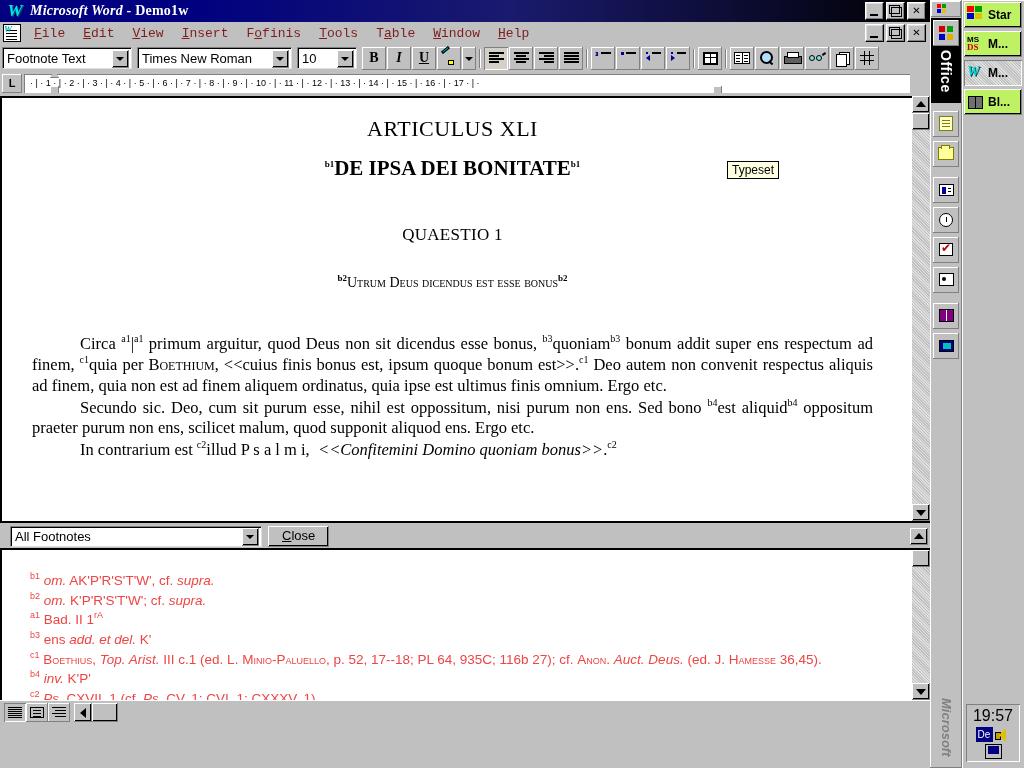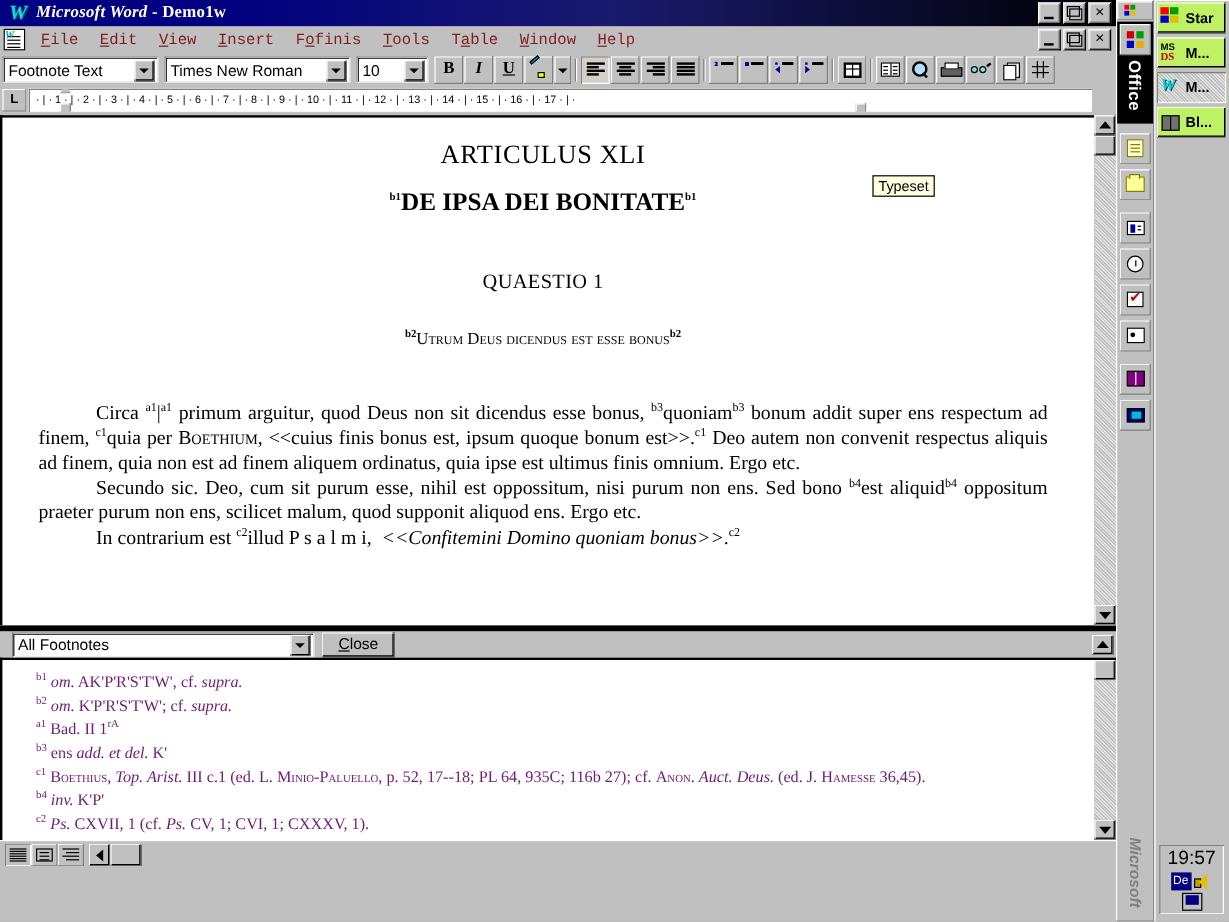--- a/index.html
+++ b/index.html
@@ -351,39 +351,40 @@
   .bodypar3 {
     font-size: 16.5px; text-align: left; text-indent: 48px;
     line-height: 1.27; margin-top: 0px;
   }
   sup.ref { font-size: 10px; vertical-align: super; }
 
   
   .fn-bar {
     height: 27px; background:#c0c0c0; display:flex; align-items:center;
     padding: 3px 2px 2px 10px; gap: 6px;
-    border-top: 5px solid #000000;
+    border-top: 2px solid #000000;
   }
   #combo-footnotes { width: 252px; height:21px; margin-right:0; }
   .btn3d {
     height:21px; padding: 0 14px; background:#c0c0c0;
     box-shadow: inset -1px -1px 0 #808080, inset 1px 1px 0 #ffffff,
                 inset -2px -2px 0 #000;
     font-size:13px; line-height:19px; color:#000; cursor:default;
     font-family:"Liberation Sans",sans-serif;
   }
   .fn-pane {
     height: 152px; background:#fff; display:flex;
     border-left:2px solid #000; border-top:2px solid #000;
     position: relative; overflow:hidden;
   }
   .fn-inner {
     flex:1; padding: 8px 10px 0 28px;
-    font-family:Liberation Serif, serif; font-size: 13.5px; color:#701a75;
+    font-family:Liberation Sans, sans-serif; font-size: 13.5px; color:#ef4444;
     line-height: 1.42;
+    margin-top: 12px;
   }
   .fn-line { white-space: normal; }
   .fn-line sup { font-size: 9px; vertical-align: super; }
 
   
   .statusbar {
     height: 24px; background:#c0c0c0; display:flex; align-items:center;
     padding-left:4px; gap:0px; position: relative;
     border-top:1px solid #ffffff;
   }
@@ -742,21 +743,21 @@
   </div>
 
   <div class="ruler-wrap">
     <div class="tabsel">L</div>
     <div class="ruler">
       <div class="ticks">·  |  ·  1  ·  |  ·  2  ·  |  ·  3  ·  |  ·  4  ·  |  ·  5  ·  |  ·  6  ·  |  ·  7  ·  |  ·  8  ·  |  ·  9  ·  |  ·  10  ·  |  ·  11  ·  |  ·  12  ·  |  ·  13  ·  |  ·  14  ·  |  ·  15  ·  |  ·  16  ·  |  ·  17  ·  |  ·</div>
       <div class="indentmark top" style="left:26px;"></div>
       <div class="indentmark" style="left:26px; bottom:-1px;"></div>
       <div class="indentmark" style="left:689px; bottom:-1px;"></div>
     </div>
-    <div class="tooltip" style="left:727px; top:74px;">Typeset</div>
+    <div class="tooltip" style="left:727px; top:89px;">Typeset</div>
     <div style="width:18px;"></div>
   </div>
 
   <div class="doc-area">
     <div class="page">
       <div class="page-inner">
         <div class="h-center t-articulus">ARTICULUS XLI</div>
         <div class="h-center t-deipsa">
           <sup class="fnm">b1</sup><span>DE IPSA DEI BONITATE</span><sup class="fnm">b1</sup>
         </div>

